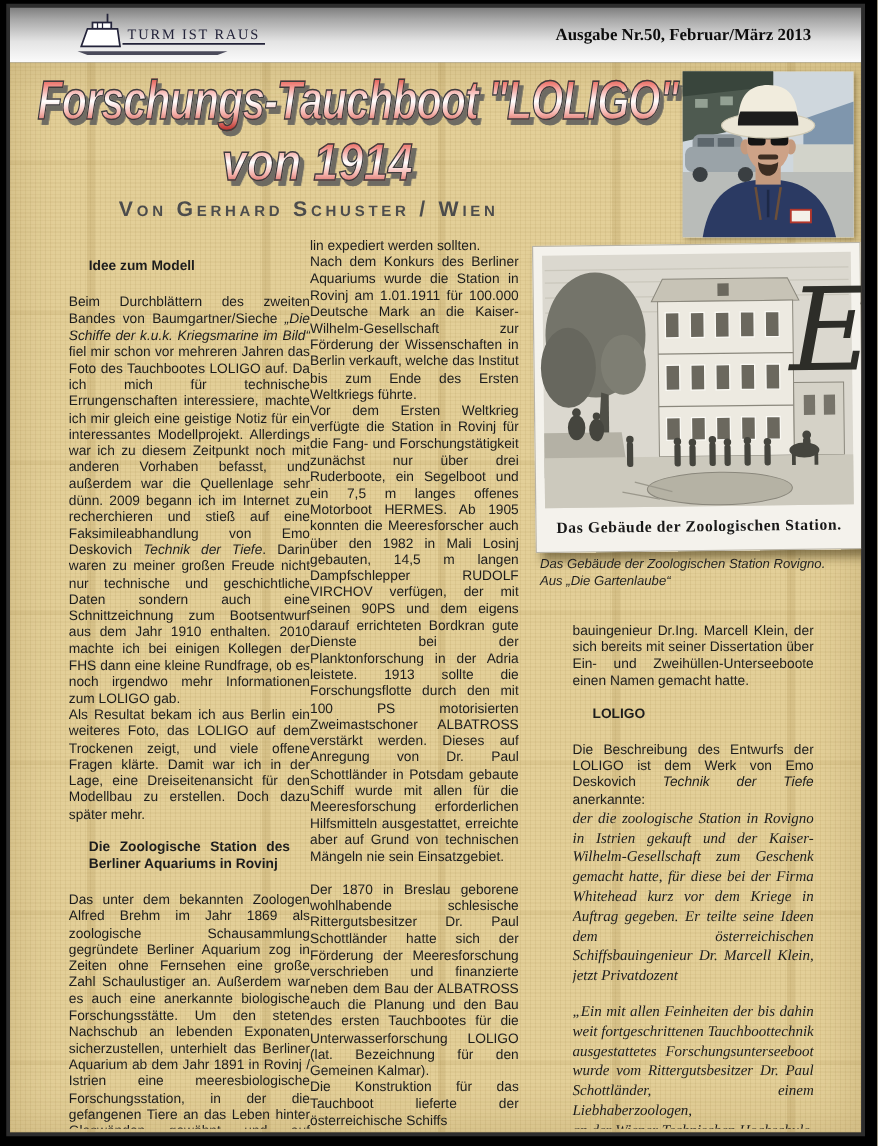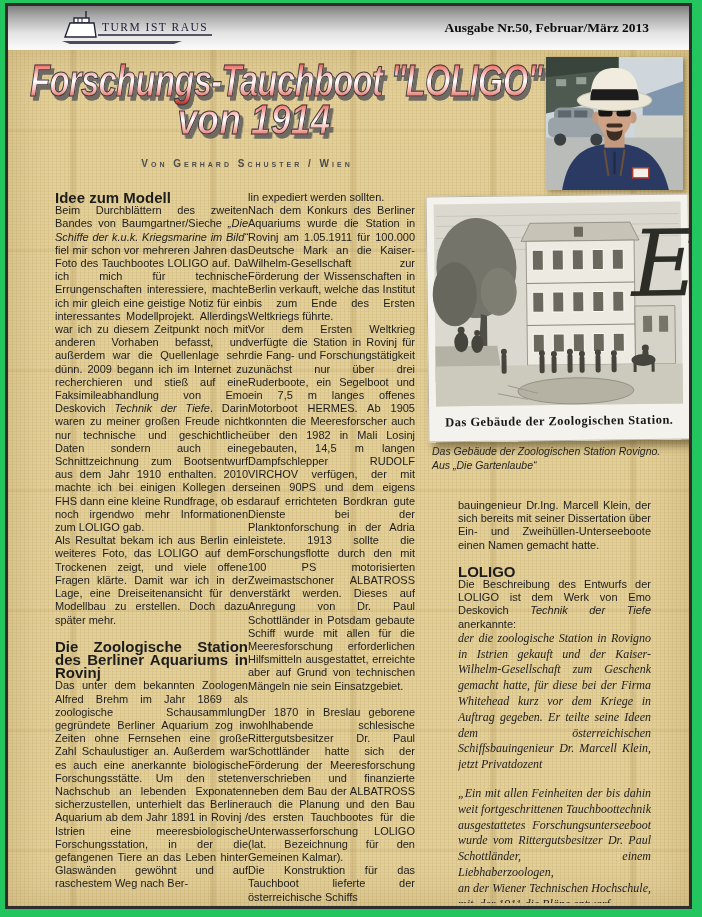--- a/index.html
+++ b/index.html
@@ -1,51 +1,51 @@
 <!DOCTYPE html>
 <html lang="de"><head>
 <meta charset="utf-8">
 <style>
   html,body{margin:0;padding:0;}
   body{font-family:"Liberation Sans",sans-serif;background:#c7c7c7;}
-  .stage{position:relative;width:702px;height:917px;background:#22c55e;overflow:hidden;}
+  .stage{position:relative;width:702px;height:917px;background:#000000;overflow:hidden;}
   .frame{position:absolute;left:5px;top:3px;width:687px;height:906px;background:#2d2d2d;}
   .inner{position:absolute;left:8px;top:6px;width:681px;height:900px;overflow:hidden;}
   .header-band{position:relative;width:100%;height:44px;
     background:linear-gradient(180deg,#7e7e7e 0%,#a8a8a8 22%,#e4e4e4 62%,#fbfbfb 100%);}
   .logo{position:absolute;left:44px;top:3px;width:170px;height:40px;}
   .issue{position:absolute;right:40px;top:14px;font-family:"Liberation Serif",serif;
     font-weight:bold;font-size:13.5px;color:#0d0d0d;}
   .bodyarea{position:relative;width:100%;height:856px;
     background-color:#e3cf98;
     background-image:
       repeating-linear-gradient(90deg, rgba(146,117,52,0.10) 0px, rgba(146,117,52,0.10) 1px, transparent 1px, transparent 4px),
       repeating-linear-gradient(0deg, rgba(146,117,52,0.07) 0px, rgba(146,117,52,0.07) 1px, transparent 1px, transparent 3px),
       repeating-linear-gradient(90deg, transparent 0px, transparent 62px, rgba(140,108,42,0.14) 62px, rgba(140,108,42,0.14) 68px, transparent 68px, transparent 140px),
       repeating-linear-gradient(0deg, transparent 0px, transparent 54px, rgba(150,120,55,0.10) 54px, rgba(150,120,55,0.10) 57px, transparent 57px, transparent 120px);
     box-shadow:inset 0 0 40px rgba(120,90,30,.22);
     overflow:hidden;}
   .title1{position:absolute;left:22px;top:6px;white-space:nowrap;}
   .title1 .fx{display:inline-block;transform:scaleX(.75);transform-origin:left top;}
-  .title2wrap{position:absolute;left:0;top:46px;width:492px;text-align:center;white-space:nowrap;}
+  .title2wrap{position:absolute;left:0;top:56px;width:492px;text-align:center;white-space:nowrap;}
   .title2wrap .fx{display:inline-block;transform:scaleX(.85);transform-origin:center top;}
   .gradtext{font-weight:bold;font-style:italic;font-family:"Liberation Sans",sans-serif;
     background:linear-gradient(180deg,#c5231d 0%,#ef8078 22%,#ffffff 50%,#f4b0a9 70%,#b51f1a 100%);
     -webkit-background-clip:text;background-clip:text;color:transparent;
     -webkit-text-stroke:1.2px #3c3c3c;
     filter:drop-shadow(4px 4px 0 rgba(90,90,90,.85));}
   .t1{font-size:44px;letter-spacing:-1px;}
   .t2{font-size:42px;}
   .byline{position:absolute;left:0;top:108px;width:478px;text-align:center;
-    font-variant:small-caps;font-weight:bold;font-size:10px;letter-spacing:3px;color:#4c4c4c;}
+    font-variant:small-caps;font-weight:bold;font-size:17px;letter-spacing:3px;color:#4c4c4c;}
   .col{position:absolute;font-size:11px;line-height:13.2px;color:#1c1c1c;
     text-align:justify;hyphens:auto;overflow:hidden;}
   .col p{margin:0;}
   .col p.gap{margin-top:13px;}
-  .col h3{margin:0;font-size:15px;line-height:13.2px;color:#1c1c1c;}
+  .col h3{margin:16px;font-size:11px;line-height:13.2px;color:#1c1c1c;}
   .col h3.gap{margin-top:13px;}
   .c1{left:47px;top:141px;width:193px;height:712px;}
   .c2{left:240px;top:141px;width:167px;height:712px;}
   .c3{left:450px;top:449px;width:193px;height:404px;}
   .quote{font-family:"Liberation Serif",serif;font-style:italic;font-size:12px;line-height:15.8px;}
   .quote.gap{margin-top:9px;}
   .authorphoto{position:absolute;left:538px;top:7px;width:137px;height:133px;
     box-shadow:2px 2px 5px rgba(60,45,10,.45);}
   .station{position:absolute;left:419px;top:145px;width:263px;height:246px;
     transform:rotate(-0.7deg);box-shadow:5px 6px 8px rgba(50,38,8,.5);}
@@ -126,21 +126,21 @@
       <div class="col c1">
         <h3>Idee zum Modell</h3>
         <p><span>Beim Durchblättern des zweiten Bandes von Baumgartner/Sieche </span><i>„Die Schiffe der k.u.k. Kriegsmarine im Bild“</i><span> fiel mir schon vor mehreren Jahren das Foto des Tauchbootes LOLIGO auf. Da ich mich für technische Errungenschaften interessiere, machte ich mir gleich eine geistige Notiz für ein interessantes Modellprojekt. Allerdings war ich zu diesem Zeitpunkt noch mit anderen Vorhaben befasst, und außerdem war die Quellenlage sehr dünn. 2009 begann ich im Internet zu recherchieren und stieß auf eine Faksimileabhandlung von Emo Deskovich </span><i>Technik der Tiefe</i><span>. Darin waren zu meiner großen Freude nicht nur technische und geschichtliche Daten sondern auch eine Schnittzeichnung zum Bootsentwurf aus dem Jahr 1910 enthalten. 2010 machte ich bei einigen Kollegen der FHS dann eine kleine Rundfrage, ob es noch irgendwo mehr Informationen zum LOLIGO gab.</span></p>
         <p>Als Resultat bekam ich aus Berlin ein weiteres Foto, das LOLIGO auf dem Trockenen zeigt, und viele offene Fragen klärte. Damit war ich in der Lage, eine Dreiseitenansicht für den Modellbau zu erstellen. Doch dazu später mehr.</p>
         <h3 class="gap">Die Zoologische Station des Berliner Aquariums in Rovinj</h3>
         <p>Das unter dem bekannten Zoologen Alfred Brehm im Jahr 1869 als zoologische Schausammlung gegründete Berliner Aquarium zog in Zeiten ohne Fernsehen eine große Zahl Schaulustiger an. Außerdem war es auch eine anerkannte biologische Forschungsstätte. Um den steten Nachschub an lebenden Exponaten sicherzustellen, unterhielt das Berliner Aquarium ab dem Jahr 1891 in Rovinj / Istrien eine meeresbiologische Forschungsstation, in der die gefangenen Tiere an das Leben hinter Glaswänden gewöhnt und auf raschestem Weg nach Ber-</p>
       </div>
 
       <div class="col c2">
         <p>lin expediert werden sollten.</p>
-        <p>Nach dem Konkurs des Berliner Aquariums wurde die Station in Rovinj am 1.05.1911 für 100.000 Deutsche Mark an die Kaiser-Wilhelm-Gesellschaft zur Förderung der Wissenschaften in Berlin verkauft, welche das Institut bis zum Ende des Ersten Weltkriegs führte.</p>
+        <p>Nach dem Konkurs des Berliner Aquariums wurde die Station in Rovinj am 1.01.1911 für 100.000 Deutsche Mark an die Kaiser-Wilhelm-Gesellschaft zur Förderung der Wissenschaften in Berlin verkauft, welche das Institut bis zum Ende des Ersten Weltkriegs führte.</p>
         <p>Vor dem Ersten Weltkrieg verfügte die Station in Rovinj für die Fang- und Forschungstätigkeit zunächst nur über drei Ruderboote, ein Segelboot und ein 7,5 m langes offenes Motorboot HERMES. Ab 1905 konnten die Meeresforscher auch über den 1982 in Mali Losinj gebauten, 14,5 m langen Dampfschlepper RUDOLF VIRCHOV verfügen, der mit seinen 90PS und dem eigens darauf errichteten Bordkran gute Dienste bei der Planktonforschung in der Adria leistete. 1913 sollte die Forschungsflotte durch den mit 100 PS motorisierten Zweimastschoner ALBATROSS verstärkt werden. Dieses auf Anregung von Dr. Paul Schottländer in Potsdam gebaute Schiff wurde mit allen für die Meeresforschung erforderlichen Hilfsmitteln ausgestattet, erreichte aber auf Grund von technischen Mängeln nie sein Einsatzgebiet.</p>
         <p class="gap">Der 1870 in Breslau geborene wohlhabende schlesische Rittergutsbesitzer Dr. Paul Schottländer hatte sich der Förderung der Meeresforschung verschrieben und finanzierte neben dem Bau der ALBATROSS auch die Planung und den Bau des ersten Tauchbootes für die Unterwasserforschung LOLIGO (lat. Bezeichnung für den Gemeinen Kalmar).</p>
         <p>Die Konstruktion für das Tauchboot lieferte der österreichische Schiffs</p>
       </div>
 
       <svg class="station" viewBox="0 0 263 246">
         <rect width="263" height="246" fill="#f4f2ec"></rect>
         <rect x="0.5" y="0.5" width="262" height="245" fill="none" stroke="#b9b4a6"></rect>
         <rect x="8" y="8" width="247" height="202" fill="#dbd8cf"></rect>
         <g stroke="#cac7bc" stroke-width="1">

